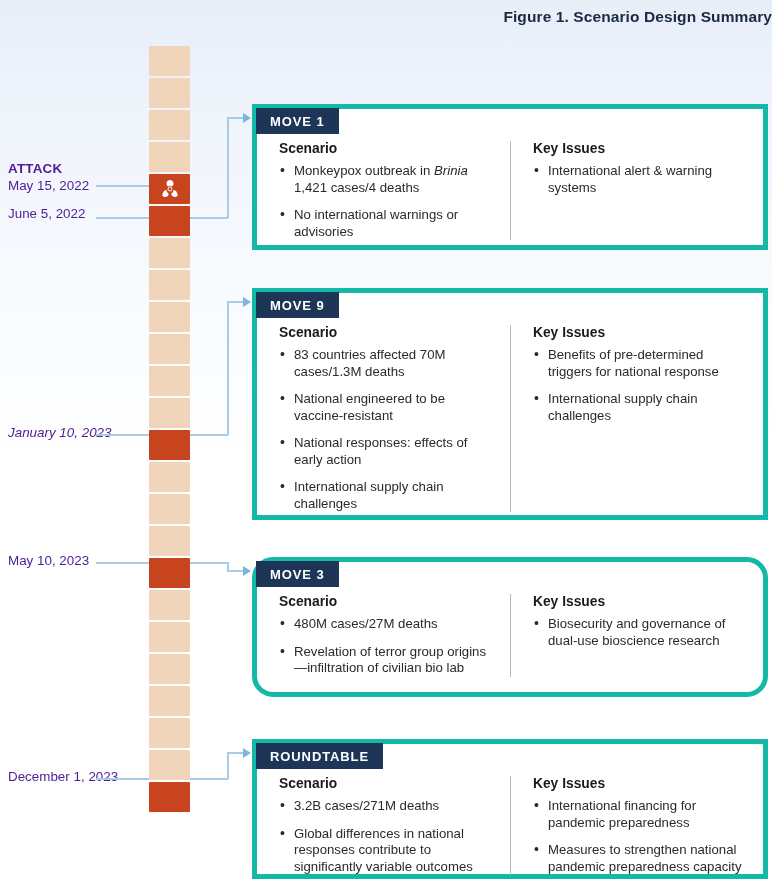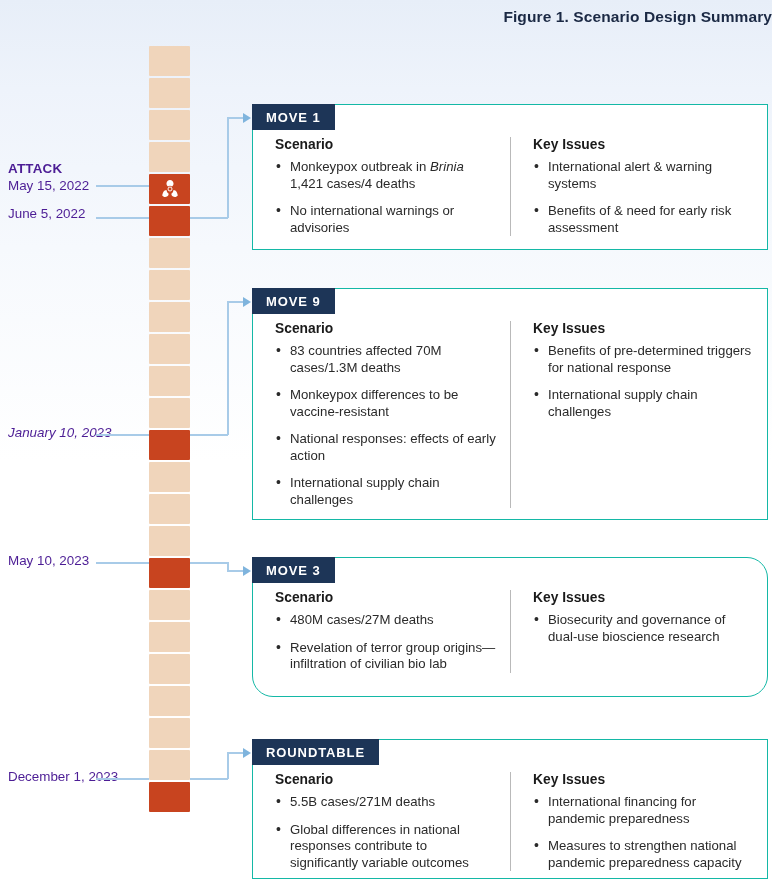--- a/index.html
+++ b/index.html
@@ -27,21 +27,21 @@
   .date-label .attack{font-weight:bold;display:block;letter-spacing:.2px;}
 
   
   .conn{position:absolute;background:#a8cbe8;}
   .conn.h{height:1.6px;}
   .conn.v{width:1.6px;}
   .arrow{position:absolute;width:0;height:0;border-top:5px solid transparent;border-bottom:5px solid transparent;border-left:8px solid #7fb4dd;}
 
   
   .move-box{position:absolute;left:252px;width:516px;box-sizing:border-box;
-    border:1px solid #14b8a6;background:#fff;}
+    border:5px solid #14b8a6;background:#fff;}
   .move-tab{position:absolute;left:-1px;top:-1px;height:26px;background:#1d3557;
     color:#fff;font-size:13px;font-weight:bold;letter-spacing:.9px;
     display:flex;align-items:center;padding:0 14px;white-space:nowrap;}
   .move-cols{display:flex;padding:32px 0 12px 0;}
   .col{box-sizing:border-box;}
   .col-scenario{width:258px;padding:0 14px 0 22px;}
   .col-issues{width:258px;padding:0 14px 0 22px;border-left:1px solid #b9b9b9;}
   .col-head{font-size:13.8px;font-weight:bold;color:#1a1a1a;margin:0 0 7px 0;}
   ul.bl{list-style:none;margin:0;padding:0;}
   ul.bl li{position:relative;padding-left:15px;margin-bottom:11px;
@@ -139,33 +139,32 @@
         <div class="col-head">Scenario</div>
         <ul class="bl">
           <li>Monkeypox outbreak in <span class="it">Brinia</span> 1,421 cases/4 deaths</li>
           <li>No international warnings or advisories</li>
         </ul>
       </div>
       <div class="col col-issues">
         <div class="col-head">Key Issues</div>
         <ul class="bl">
           <li>International alert &amp; warning systems</li>
-          <li>Benefits of &amp; need for early risk assessment</li>
         </ul>
       </div>
     </div>
   </div>
 <div class="move-box" id="move-1" style="top:288px;height:232px;">
     <div class="move-tab">MOVE 9</div>
     <div class="move-cols">
       <div class="col col-scenario">
         <div class="col-head">Scenario</div>
         <ul class="bl">
           <li>83 countries affected 70M cases/1.3M deaths</li>
-          <li>Monkeypox differences to be vaccine-resistant</li>
+          <li>National engineered to be vaccine-resistant</li>
           <li>National responses: effects of early action</li>
           <li>International supply chain challenges</li>
         </ul>
       </div>
       <div class="col col-issues">
         <div class="col-head">Key Issues</div>
         <ul class="bl">
           <li>Benefits of pre-determined triggers for national response</li>
           <li>International supply chain challenges</li>
         </ul>
@@ -189,21 +188,21 @@
         </ul>
       </div>
     </div>
   </div>
 <div class="move-box" id="move-3" style="top:739px;height:140px;">
     <div class="move-tab">ROUNDTABLE</div>
     <div class="move-cols">
       <div class="col col-scenario">
         <div class="col-head">Scenario</div>
         <ul class="bl">
-          <li>5.5B cases/271M deaths</li>
+          <li>3.2B cases/271M deaths</li>
           <li>Global differences in national responses contribute to significantly variable outcomes</li>
         </ul>
       </div>
       <div class="col col-issues">
         <div class="col-head">Key Issues</div>
         <ul class="bl">
           <li>International financing for pandemic preparedness</li>
           <li>Measures to strengthen national pandemic preparedness capacity</li>
         </ul>
       </div>

